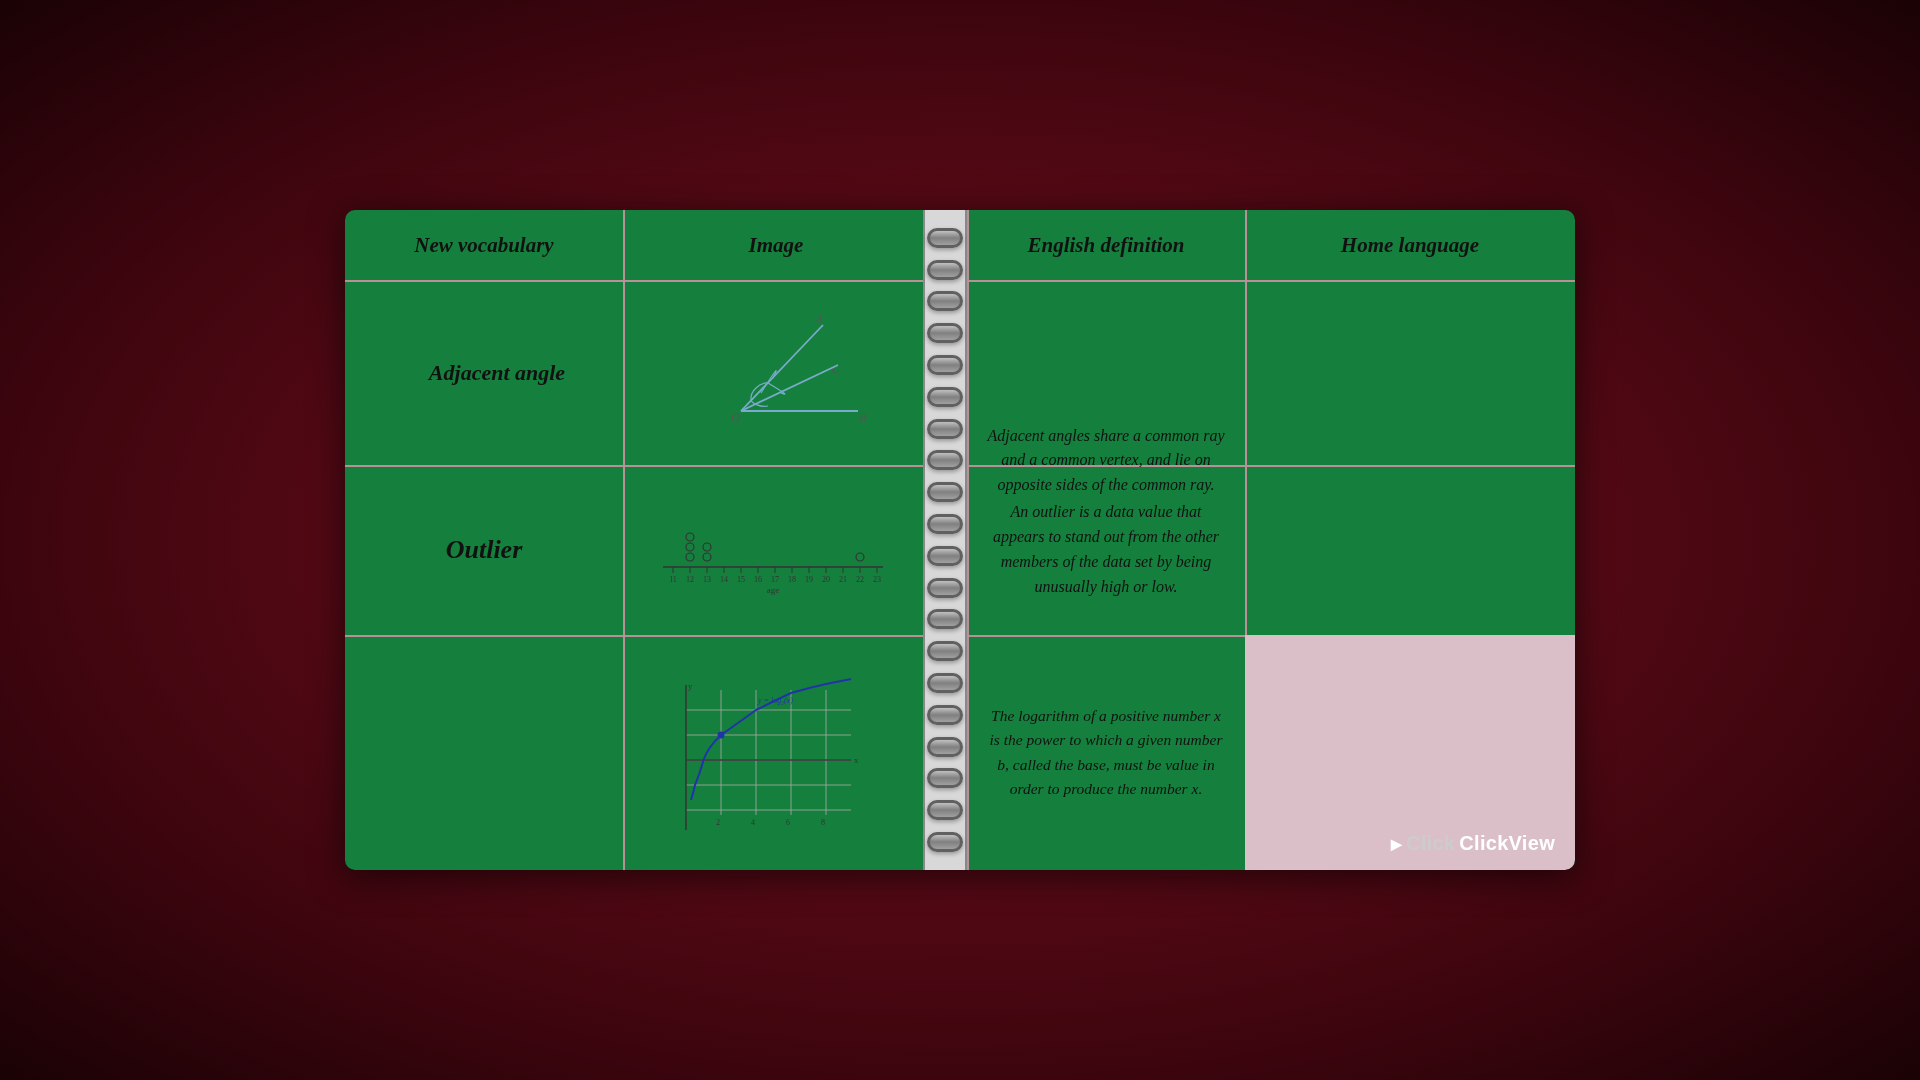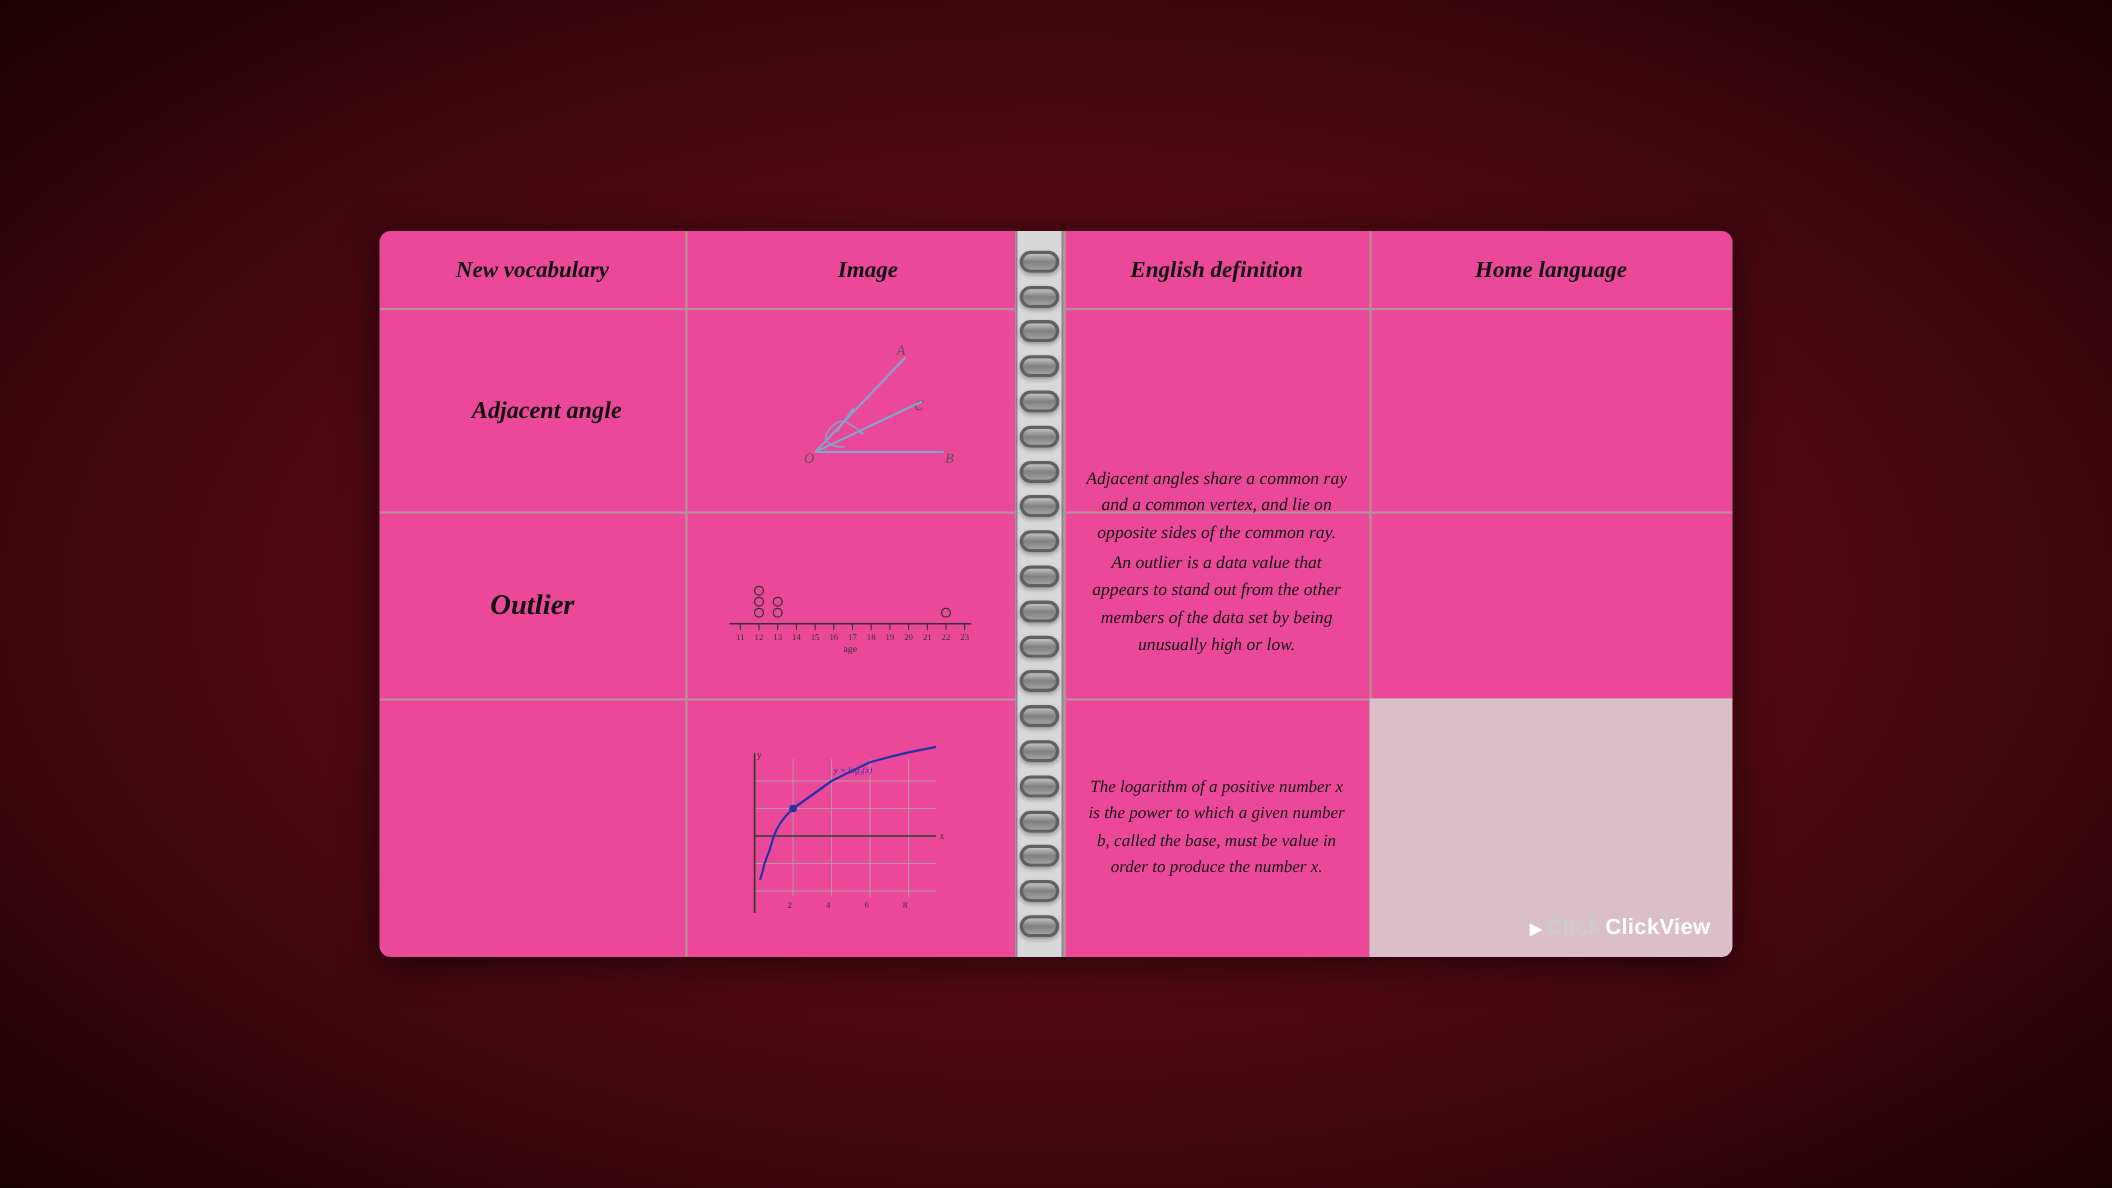--- a/index.html
+++ b/index.html
@@ -33,40 +33,40 @@
   </style>
 </head>
 <body>
 
 <div class="bg-overlay"></div>
 
 <div style="position:relative; width:1230px; height:660px;">
 
   <div style="
     position:absolute; inset:0;
-    background:#ec4899;
+    background:#15803d;
     border-radius:10px;
     box-shadow: 0 6px 35px rgba(0,0,0,0.6);
     overflow:hidden;
   ">
 
     <div style="position:absolute;left:278px;top:0;bottom:0;width:1.5px;background:#b89098;"></div>
     <div style="position:absolute;left:578px;top:0;bottom:0;width:1.5px;background:#b89098;"></div>
     <div style="position:absolute;left:622px;top:0;bottom:0;width:1.5px;background:#b89098;z-index:2;"></div>
     <div style="position:absolute;left:900px;top:0;bottom:0;width:1.5px;background:#b89098;"></div>
 
     <div style="position:absolute;left:0;right:0;top:70px;height:1.5px;background:#b89098;"></div>
     <div style="position:absolute;left:0;right:0;top:255px;height:1.5px;background:#b89098;"></div>
     <div style="position:absolute;left:0;right:0;top:425px;height:1.5px;background:#b89098;"></div>
 
     <div style="position:absolute;left:0;top:0;width:278px;height:70px;display:flex;align-items:center;justify-content:center;">
       <span style="font-style:italic;font-weight:bold;font-size:21px;color:#111;font-family:Georgia,serif;">New vocabulary</span>
     </div>
 
-    <div style="position:absolute;left:294px;top:0;width:300px;height:70px;display:flex;align-items:center;justify-content:center;">
+    <div style="position:absolute;left:281px;top:0;width:300px;height:70px;display:flex;align-items:center;justify-content:center;">
       <span style="font-style:italic;font-weight:bold;font-size:21px;color:#111;font-family:Georgia,serif;">Image</span>
     </div>
 
     <div style="position:absolute;left:578px;top:0;width:44px;height:70px;background:#e0e0e0;border-left:2px solid #999;border-right:2px solid #999;"></div>
 
     <div style="position:absolute;left:900px;top:0;right:0;height:70px;display:flex;align-items:center;justify-content:center;">
       <span style="font-style:italic;font-weight:bold;font-size:21px;color:#111;font-family:Georgia,serif;">Home language</span>
     </div>
 
     <div style="position:absolute;left:622px;top:0;width:278px;height:70px;display:flex;align-items:center;justify-content:center;">

